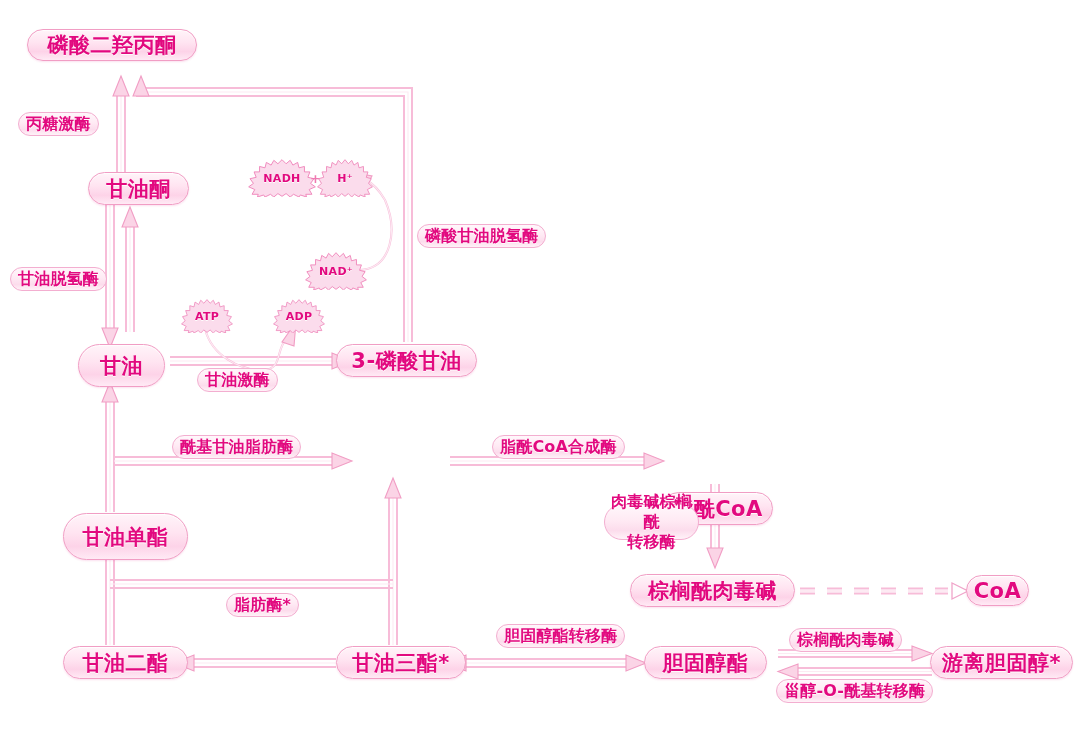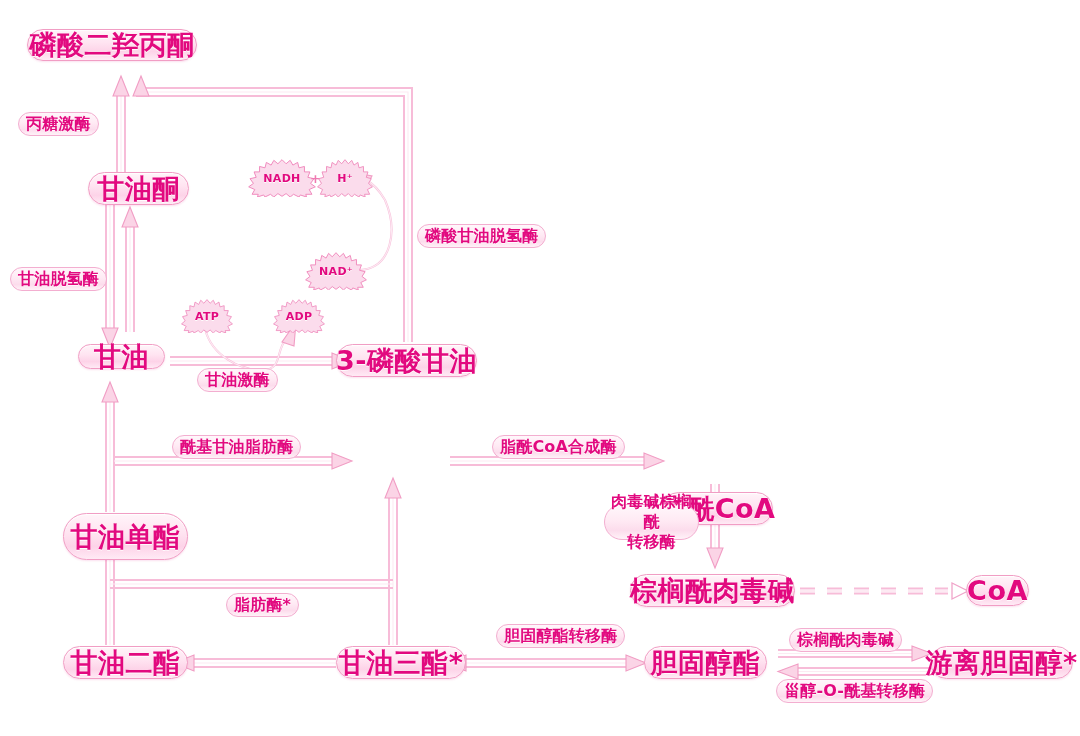--- a/index.html
+++ b/index.html
@@ -19,21 +19,21 @@
     border-radius:999px;
     background:linear-gradient(to bottom,#fff4f9 0%,#ffe4f1 42%,#fdd3e8 72%,#ffeaf5 100%);
     color:#e2097f;
     font-weight:bold;
     white-space:nowrap;
     text-shadow:0 1px 0 rgba(255,255,255,.85);
     box-shadow:0 1px 2px rgba(226,9,127,.12), inset 0 1px 1px rgba(255,255,255,.9);
     z-index:5;
     letter-spacing:.5px;
   }
-  .node.big{font-size:27px;}
+  .node.big{font-size:21px;}
 
   
   .enz{
     position:absolute;
     display:flex;align-items:center;justify-content:center;
     box-sizing:border-box;
     border:1px solid #f3aed0;
     border-radius:999px;
     background:linear-gradient(to bottom,#fff7fb 0%,#ffeaf4 45%,#fcdcec 75%,#fff2f8 100%);
     color:#e2097f;
@@ -228,21 +228,21 @@
   </svg>
 
   <div class="node big" style="left:27px;top:29px;width:170px;height:32px;">
       <span>磷酸二羟丙酮</span>
     </div>
 
   <div class="node big" style="left:88px;top:172px;width:101px;height:33px;">
       <span>甘油酮</span>
     </div>
 
-  <div class="node big" style="left:78px;top:344px;width:87px;height:25px;">
+  <div class="node big" style="left:78px;top:344px;width:87px;height:43px;">
       <span>甘油</span>
     </div>
 
   <div class="node big" style="left:336px;top:344px;width:141px;height:33px;">
       <span>3-磷酸甘油</span>
     </div>
 
 
   <div class="node big" style="left:662px;top:444px;width:111px;height:33px;margin-top:48px;">
       <span>脂酰CoA</span>

